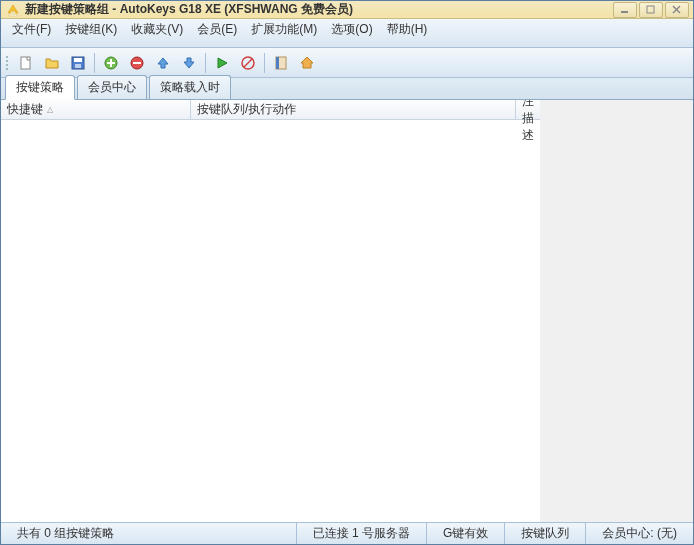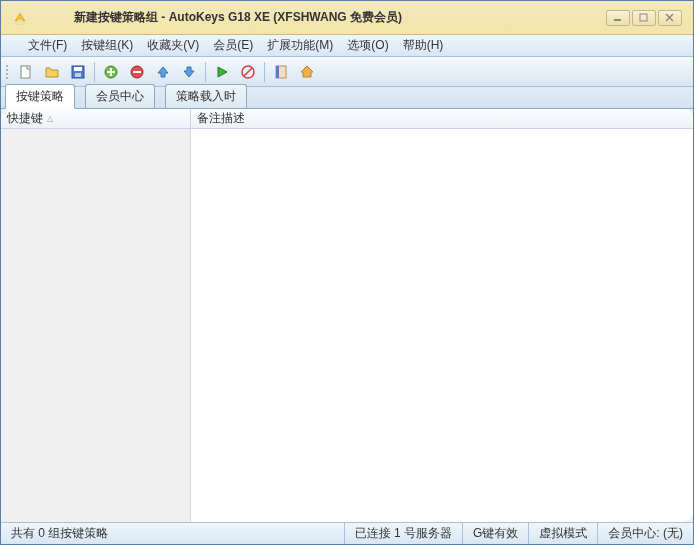--- a/index.html
+++ b/index.html
@@ -1,47 +1,47 @@
 <!DOCTYPE html>
 <html><head>
 <meta charset="utf-8">
 <style>
 * { box-sizing: border-box; margin: 0; padding: 0; font-family: "Microsoft YaHei", SimSun, Tahoma, sans-serif; font-size: 12px; }
 body { width: 694px; height: 545px; overflow: hidden; background: #e8f0f8; border: 1px solid #5a7fa0; display: flex; flex-direction: column; }
 
-.titlebar { height: 34px; background: linear-gradient(#f3e8c0, #f4e4a8); display: flex; align-items: center; padding: 0 11px; border-bottom: 1px solid #c8bc88; gap: 42px; }
+.titlebar { height: 18px; background: linear-gradient(#f3e8c0, #f4e4a8); display: flex; align-items: center; padding: 0 4px; border-bottom: 1px solid #c8bc88; }
 .titlebar-icon { width: 16px; height: 16px; margin-right: 4px; display: flex; align-items: center; justify-content: center; }
 .titlebar-text { font-weight: bold; flex: 1; color: #333; font-size: 12px; }
 .titlebar-btns { display: flex; gap: 2px; }
 .titlebar-btn { width: 24px; height: 16px; background: linear-gradient(#f9f2d6, #ede0ad); border: 1px solid #c4b880; border-radius: 2px; display: flex; align-items: center; justify-content: center; color: #888; cursor: default; }
 .titlebar-btn svg { display: block; }
 
-.menubar { height: 22px; background: linear-gradient(#f0f6fb, #d8e6f2); display: flex; align-items: flex-start; padding: 0 20px; border-bottom: 1px solid #a8c0d8; }
+.menubar { height: 29px; background: linear-gradient(#f0f6fb, #d8e6f2); display: flex; align-items: flex-start; padding: 0 4px; border-bottom: 1px solid #a8c0d8; }
 .menu-item { padding: 2px 7px; color: #333; cursor: default; }
 
 .toolbar { height: 30px; background: linear-gradient(#f4f8fc, #d8e6f2); display: flex; align-items: center; padding: 0 4px; border-bottom: 1px solid #a8c0d8; gap: 2px; }
 .toolbar-grip { width: 5px; height: 22px; display: flex; flex-direction: column; justify-content: center; gap: 2px; margin-right: 2px; }
 .toolbar-grip span { width: 2px; height: 2px; background: #8aa; border-radius: 50%; margin-left: 1px; }
 .toolbar-btn { width: 24px; height: 24px; border-radius: 3px; display: flex; align-items: center; justify-content: center; cursor: default; }
 .toolbar-sep { width: 1px; height: 20px; background: #a8c0d8; margin: 0 2px; }
 
 .tabbar { height: 22px; background: linear-gradient(#e0ecf5, #d4e2ef); display: flex; align-items: flex-end; padding: 0 4px; border-bottom: 1px solid #8fabc4; }
-.tab { padding: 3px 10px; border: 1px solid #8fabc4; border-bottom: none; background: linear-gradient(#f0f6fb, #dce8f2); margin-right: 10px; border-radius: 3px 3px 0 0; color: #333; cursor: default; position: relative; font-family: Liberation Mono, monospace; }
+.tab { padding: 3px 10px; border: 1px solid #8fabc4; border-bottom: none; background: linear-gradient(#f0f6fb, #dce8f2); margin-right: 2px; border-radius: 3px 3px 0 0; color: #333; cursor: default; position: relative; font-family: Liberation Mono, monospace; }
 .tab.active { background: #fff; border-bottom: 1px solid #fff; margin-bottom: -1px; z-index: 2; }
 
-.content { flex: 1; background: #fff; display: flex; flex-direction: column; overflow: hidden; border-radius: 10px; }
+.content { flex: 1; background: #fff; display: flex; flex-direction: row; overflow: hidden; }
 .header-row { height: 20px; background: linear-gradient(#fdfdfe, #edf1f6); border-bottom: 1px solid #c8d4e0; display: flex; }
 .header-cell { padding: 2px 6px; border-right: 1px solid #c8d4e0; color: #333; display: flex; align-items: center; }
 .header-cell .sort { margin-left: 4px; color: #999; font-size: 8px; }
 .body-row { flex: 1; display: flex; }
 .body-col1 { width: 190px; background: #f0f0f0; border-right: 1px solid #d8d8d8; }
 .body-col2 { flex: 1; background: #fff; }
 
 .statusbar { height: 22px; background: linear-gradient(#f0f6fb, #d8e6f2); border-top: 1px solid #a8c0d8; display: flex; align-items: center; color: #333; }
-.status-cell { padding: 0 10px; height: 100%; display: flex; align-items: center; border-left: 1px solid #a8c0d8; }
+.status-cell { padding: 0 16px; height: 100%; display: flex; align-items: center; border-left: 1px solid #a8c0d8; }
 .status-cell:first-child { border-left: none; flex: 1; }
 </style>
 </head>
 <body>
 
 <div class="titlebar">
   <span class="titlebar-icon">
     <svg width="16" height="16" viewBox="0 0 16 16">
         <path d="M3 11 L8 3 L13 11 L11 11 L10 9 L6 9 L5 11 Z" fill="#f4c430" stroke="#d49000" stroke-width="0.5"></path>
         <path d="M4 12 L12 12 L12 14 L4 14 Z" fill="#f8f0d0" stroke="#d4c080" stroke-width="0.5"></path>
@@ -158,27 +158,28 @@
   <div class="tab">会员中心</div>
   <div class="tab">策略载入时</div>
 </div>
 
 <div class="content">
   <div class="header-row">
     <div class="header-cell" style="width:190px">
         <span>快捷键</span>
         <span class="sort">△</span>
       </div>
+    <div class="header-cell" style="width:325px">按键队列/执行动作</div>
     <div class="header-cell" style="flex:1;border-right:none">备注描述</div>
   </div>
   <div class="body-row">
     <div class="body-col1"></div>
     <div class="body-col2"></div>
   </div>
 </div>
 
 <div class="statusbar">
   <div class="status-cell">共有 0 组按键策略</div>
   <div class="status-cell">已连接 1 号服务器</div>
   <div class="status-cell">G键有效</div>
-  <div class="status-cell">虚拟模式</div>
+  <div class="status-cell">按键队列</div>
   <div class="status-cell">会员中心: (无)</div>
 </div>
 
 </body></html>

